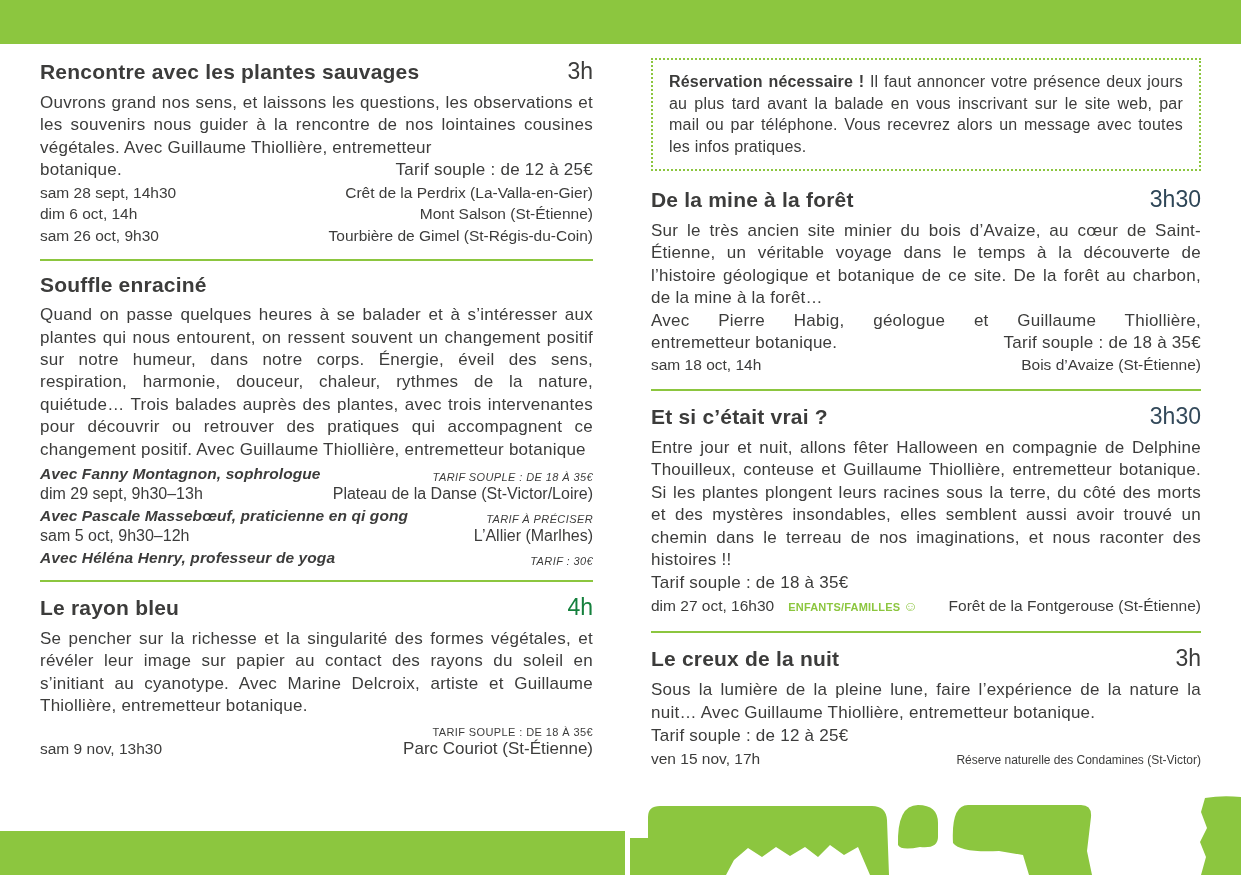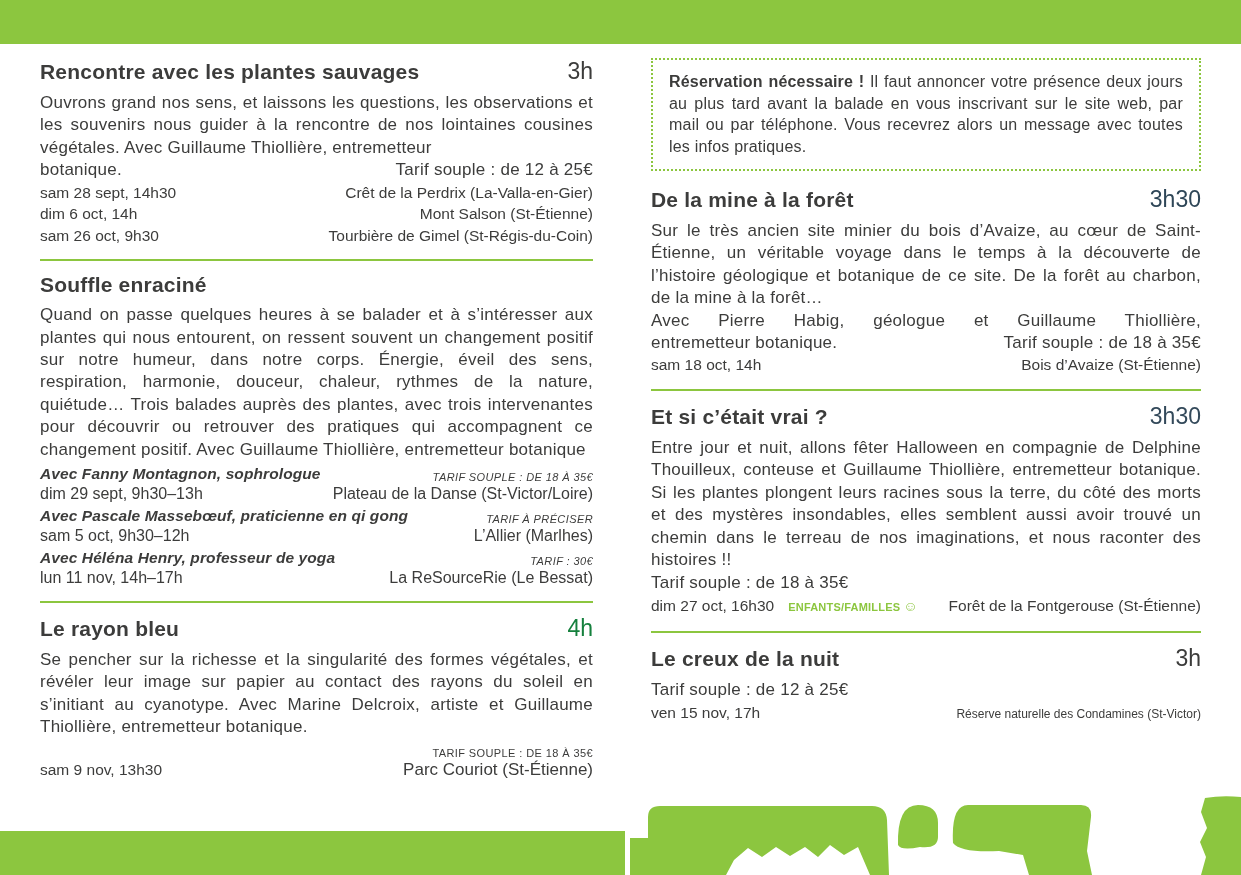--- a/index.html
+++ b/index.html
@@ -107,24 +107,20 @@
         </div>
         <div class="subrow">
           <span>sam 5 oct, 9h30–12h</span>
           <span>L’Allier (Marlhes)</span>
         </div>
 
         <div class="subhead">
           <span class="subleader">Avec Héléna Henry, professeur de yoga</span>
           <span class="subtarif">TARIF : 30€</span>
         </div>
-        <div class="subrow">
-          <span>lun 11 nov, 14h–17h</span>
-          <span>La ReSourceRie (Le Bessat)</span>
-        </div>
       </div>
     </section>
 
     <hr class="sep">
 
     <section>
       <div class="headrow">
         <h2 class="title">Le rayon bleu</h2>
         <span class="duration" style="color: #15803d;">4h</span>
       </div>
@@ -186,20 +182,21 @@
       </div>
     </section>
 
     <hr class="sep">
 
     <section>
       <div class="headrow">
         <h2 class="title">Le creux de la nuit</h2>
         <span class="duration" style="color: rgb(60, 60, 59);">3h</span>
       </div>
+      <p class="body">Sous la lumière de la pleine lune, faire l’expérience de la nature la nuit… Avec Guillaume Thiollière, entremetteur botanique.</p>
       <div class="tarifline">Tarif souple : de 12 à 25€</div>
       <div class="sched">
         <div class="schedrow">
           <span>ven 15 nov, 17h</span>
           <span style="font-size:12px">Réserve naturelle des Condamines (St-Victor)</span>
         </div>
       </div>
     </section>
 
   </div>

